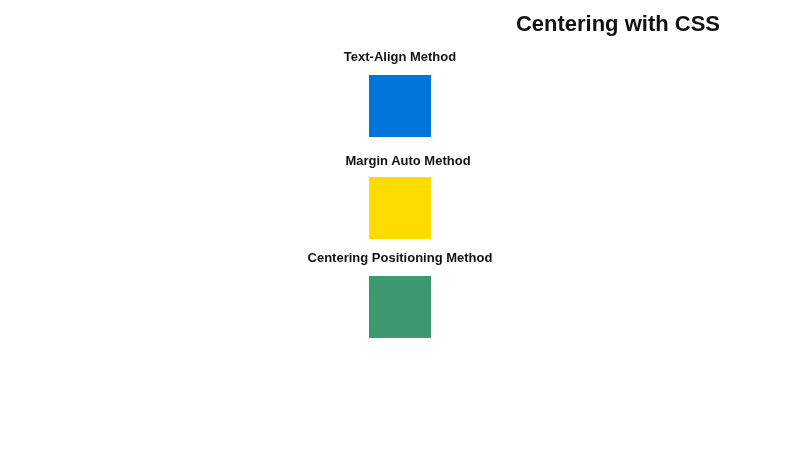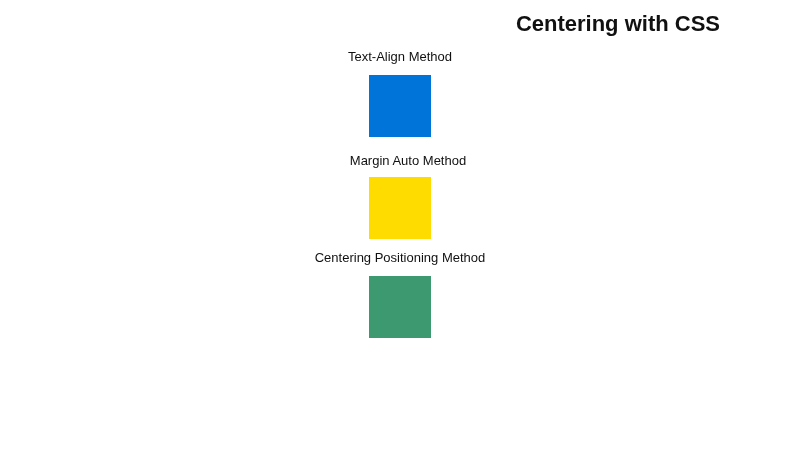--- a/index.html
+++ b/index.html
@@ -1,21 +1,21 @@
 <!DOCTYPE html>
 <html><head>
   <meta charset="utf-8">
   <style>
     html, body { margin: 0; padding: 0; background: #ffffff; }
     body { width: 800px; height: 450px; position: relative; overflow: hidden;
            font-family: "Liberation Sans", sans-serif; color: #111111; }
     .title { position: absolute; left: 0; width: 720px; top: 10px; text-align: right;
              font-size: 22px; font-weight: bold; margin: 0; line-height: 28px; }
     .heading { position: absolute; left: 0; width: 800px; text-align: center;
-               font-size: 13px; font-weight: normal; margin: 0; line-height: 16px; }
+               font-size: 13px; font-weight: bold; margin: 0; line-height: 16px; }
     .box { position: absolute; left: 369px; width: 62px; height: 62px; }
   </style>
 </head>
 <body>
 
 <h1 class="title">Centering with CSS</h1>
 
 <div>
   <h2 class="heading" style="top:49px;">Text-Align Method</h2>
   <div class="box" style="top: 75px; background: rgb(0, 116, 217);"></div>

